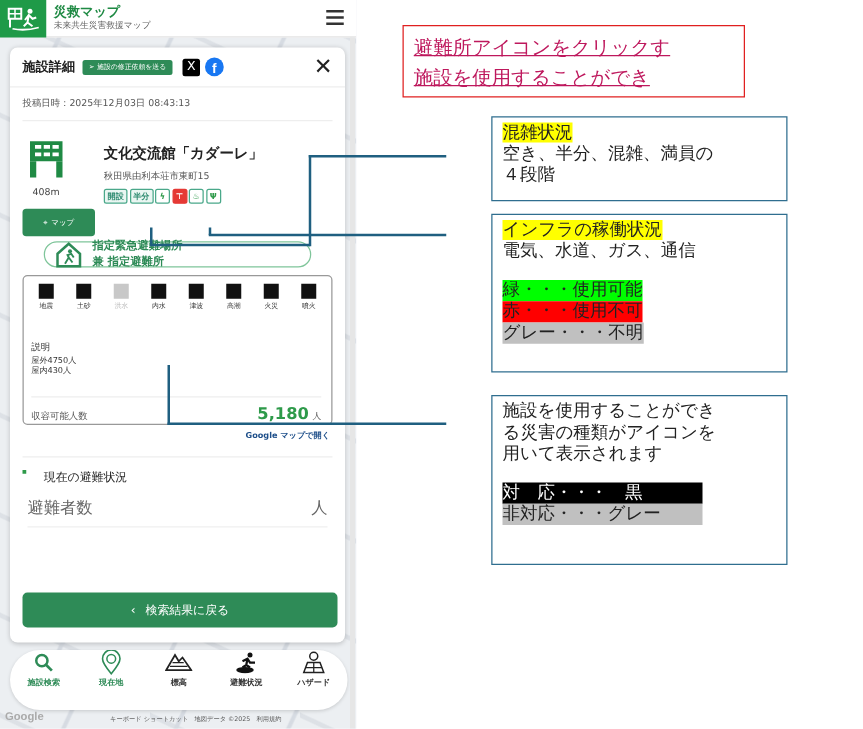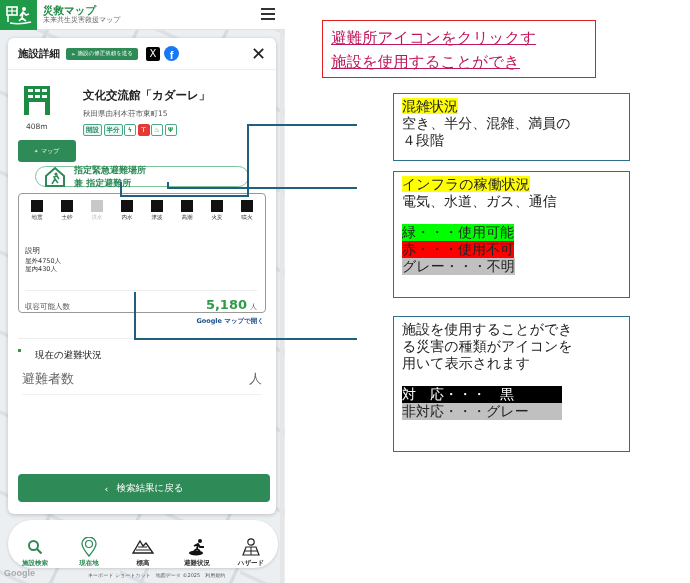--- a/index.html
+++ b/index.html
@@ -114,21 +114,21 @@
   .status-h { margin: 10px 10px 0 10px; font-size: 9.5px; font-weight: normal; color: #222; display: flex; gap: 14px; }
   .status-h .dot { width: 3px; height: 3px; background: #2e9a4a; }
   .status-row { margin: 8px 14px 0 14px; display: flex; font-size: 13px; color: #666; border-bottom: 1px solid #f0f0f0; padding-bottom: 6px; }
   .status-row .u { margin-left: auto; }
   .back-btn {
     position: absolute; left: 10px; top: 436px; width: 252px; height: 28px; background: #2e8b57;
     border-radius: 4px; color: #fff; font-size: 9.5px; display: flex; align-items: center; justify-content: center; gap: 8px;
   }
   .bottom-nav {
     position: absolute; left: 8px; top: 520px; width: 270px; height: 48px; background: #fff;
-    border-radius: 24px; display: flex; justify-content: space-around; align-items: flex-end;
+    border-radius: 24px; display: flex; justify-content: space-around; align-items: flex-start;
     box-shadow: 0 1px 3px rgba(0,0,0,0.15);
   }
   .nav-item { width: 48px; text-align: center; }
   .nav-item .ni { height: 20px; display: flex; align-items: center; justify-content: center; }
   .nav-item .nl { font-size: 6.5px; color: #333; margin-top: 2px; font-weight: bold; }
   .nav-item.green .nl { color: #2e8b57; }
   .google-logo { position: absolute; left: 4px; top: 568px; font-size: 9px; font-weight: bold; color: #aaa; font-family: "Liberation Sans", sans-serif; }
   .attrib { position: absolute; left: 88px; top: 572px; font-size: 5px; color: #555; white-space: nowrap; }
   .scrollbar { position: absolute; left: 280px; top: 30px; width: 4px; height: 553px; background: #e6e6e6; }
 
@@ -183,20 +183,21 @@
     <div class="panel-head">
       <div class="panel-title">施設詳細</div>
       <div class="fix-btn">
         <span>➢</span>
         <span>施設の修正依頼を送る</span>
       </div>
       <div class="x-icon">X</div>
       <div class="fb-icon">f</div>
       <div class="close-btn">✕</div>
     </div>
+    <div class="posted">投稿日時：2025年12月03日 08:43:13</div>
 
     <div class="facility">
       <svg class="bld-icon" viewBox="0 0 30 32">
         <rect x="2" y="2" width="26" height="16" fill="#1f8a44"></rect>
         <rect x="6" y="5" width="5" height="3" fill="#fff"></rect>
           <rect x="13" y="5" width="5" height="3" fill="#fff"></rect>
           <rect x="20" y="5" width="5" height="3" fill="#fff"></rect>
         <rect x="6" y="11" width="5" height="3" fill="#fff"></rect>
           <rect x="13" y="11" width="5" height="3" fill="#fff"></rect>
           <rect x="20" y="11" width="5" height="3" fill="#fff"></rect>

